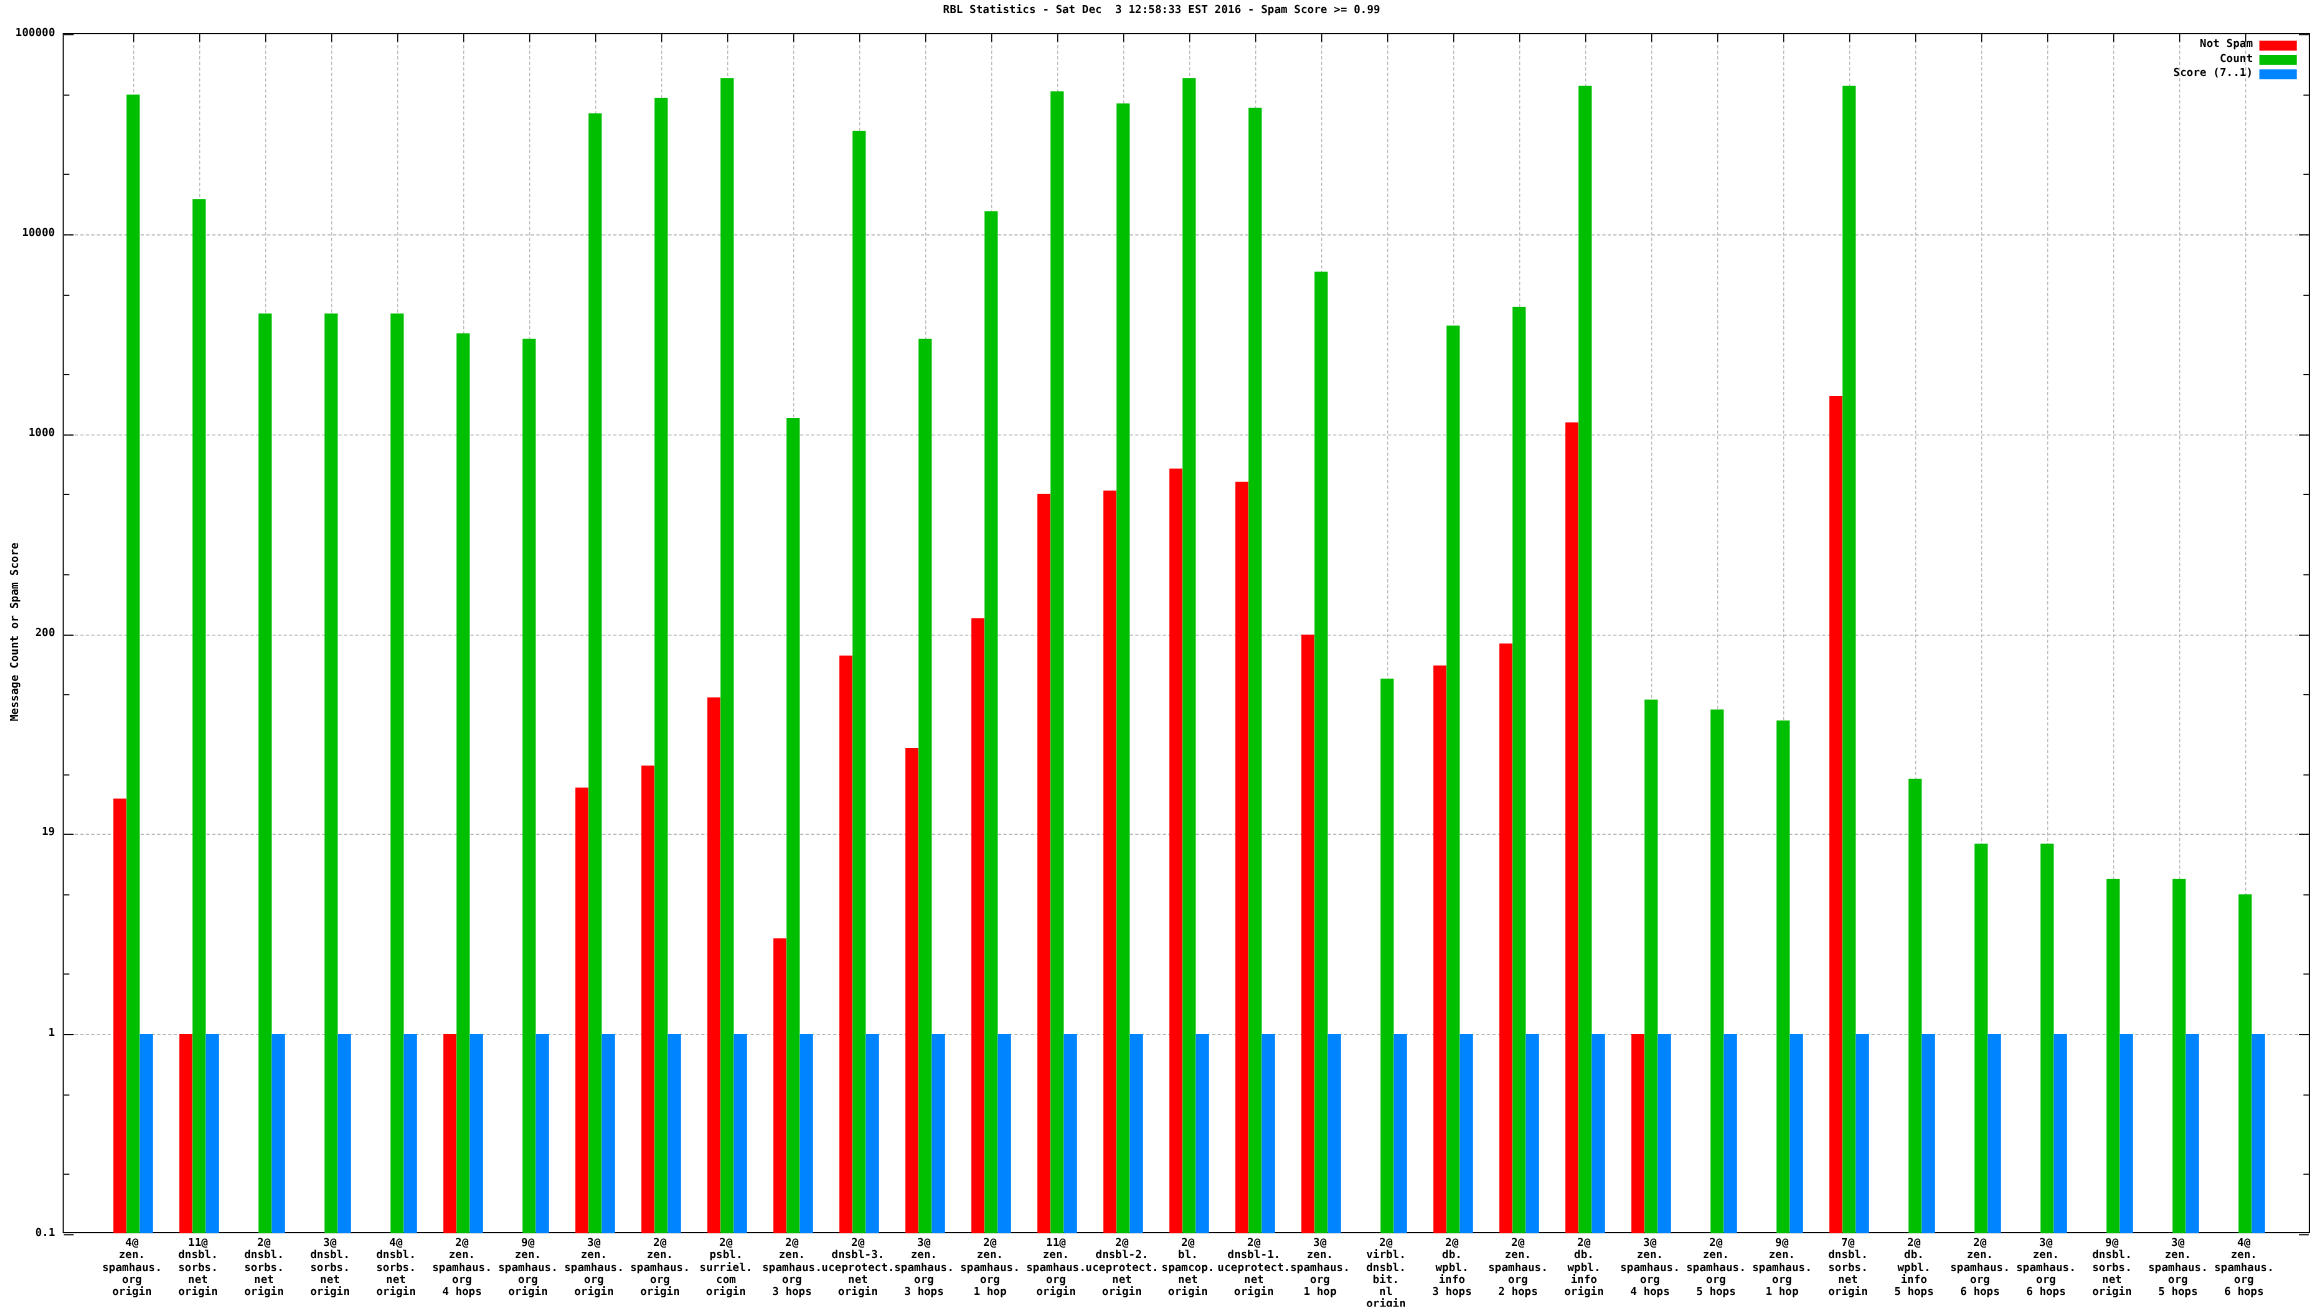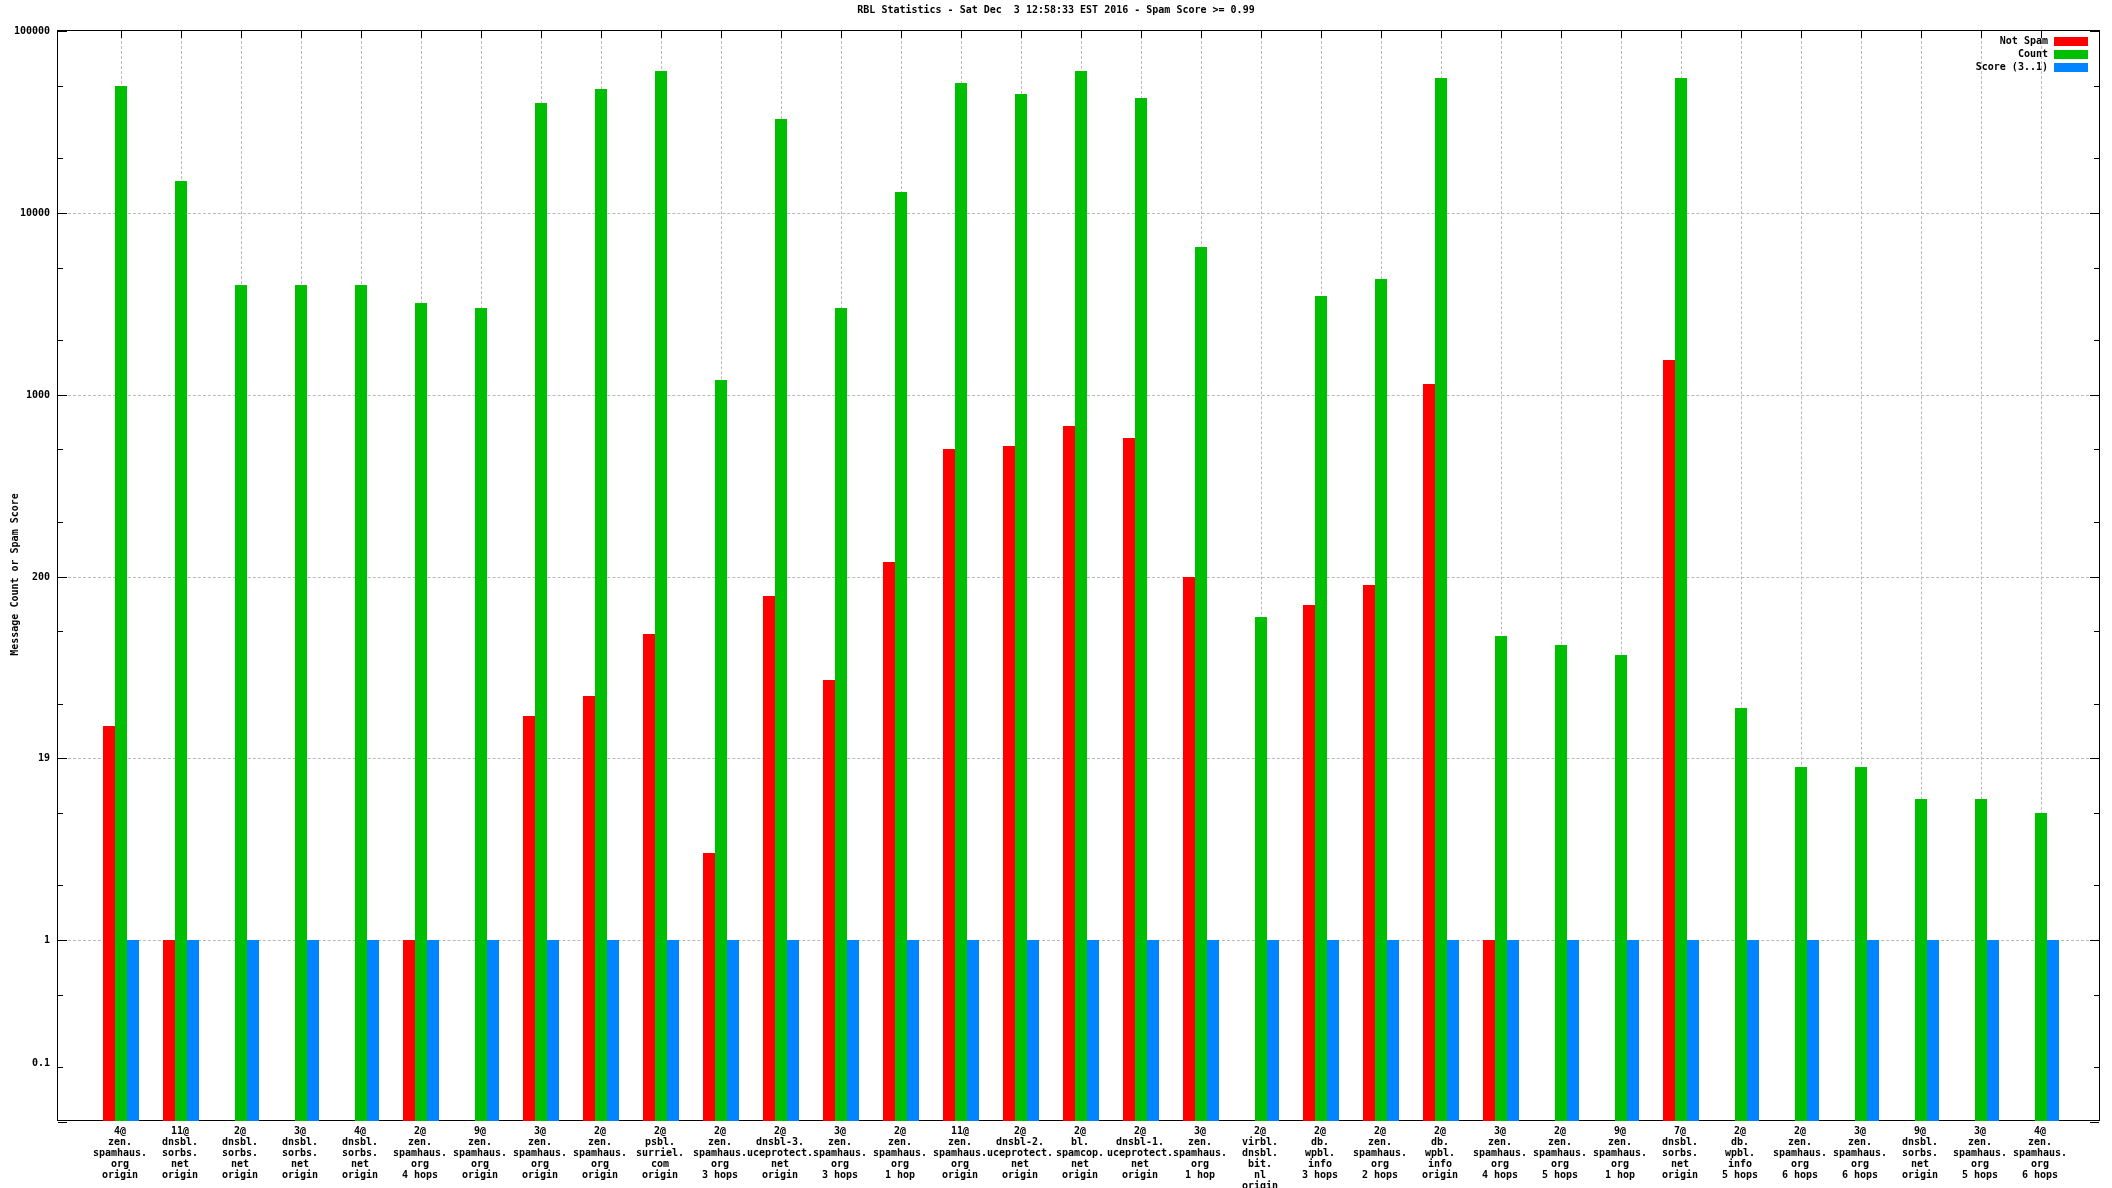--- a/index.html
+++ b/index.html
@@ -264,21 +264,21 @@
 <div id="legend">
   <div class="legend-row">
     <span class="legend-label">Not Spam</span>
     <span class="legend-swatch" id="sw0" style="background: rgb(255, 0, 0);"></span>
   </div>
   <div class="legend-row">
     <span class="legend-label">Count</span>
     <span class="legend-swatch" id="sw1" style="background: rgb(0, 191, 0);"></span>
   </div>
   <div class="legend-row">
-    <span class="legend-label">Score (3..1)</span>
+    <span class="legend-label">Score (7..1)</span>
     <span class="legend-swatch" id="sw2" style="background: rgb(0, 132, 255);"></span>
   </div>
 </div>
 
 <div id="xlabels">
     <div class="xlab" style="left: 120px; top: 1125px;">4@
 zen.
 spamhaus.
 org
 origin</div>
@@ -444,14 +444,14 @@
 org
 6 hops</div>
   </div>
 <div id="ylabels">
     <div class="ylab" style="top: 30px;">100000</div>
     <div class="ylab" style="top: 211.833px;">10000</div>
     <div class="ylab" style="top: 393.667px;">1000</div>
     <div class="ylab" style="top: 575.5px;">200</div>
     <div class="ylab" style="top: 757.333px;">19</div>
     <div class="ylab" style="top: 939.167px;">1</div>
-    <div class="ylab" style="top: 1062px;">0.1</div>
+    <div class="ylab" style="top: 1121px;">0.1</div>
   </div>
 
 </body></html>

